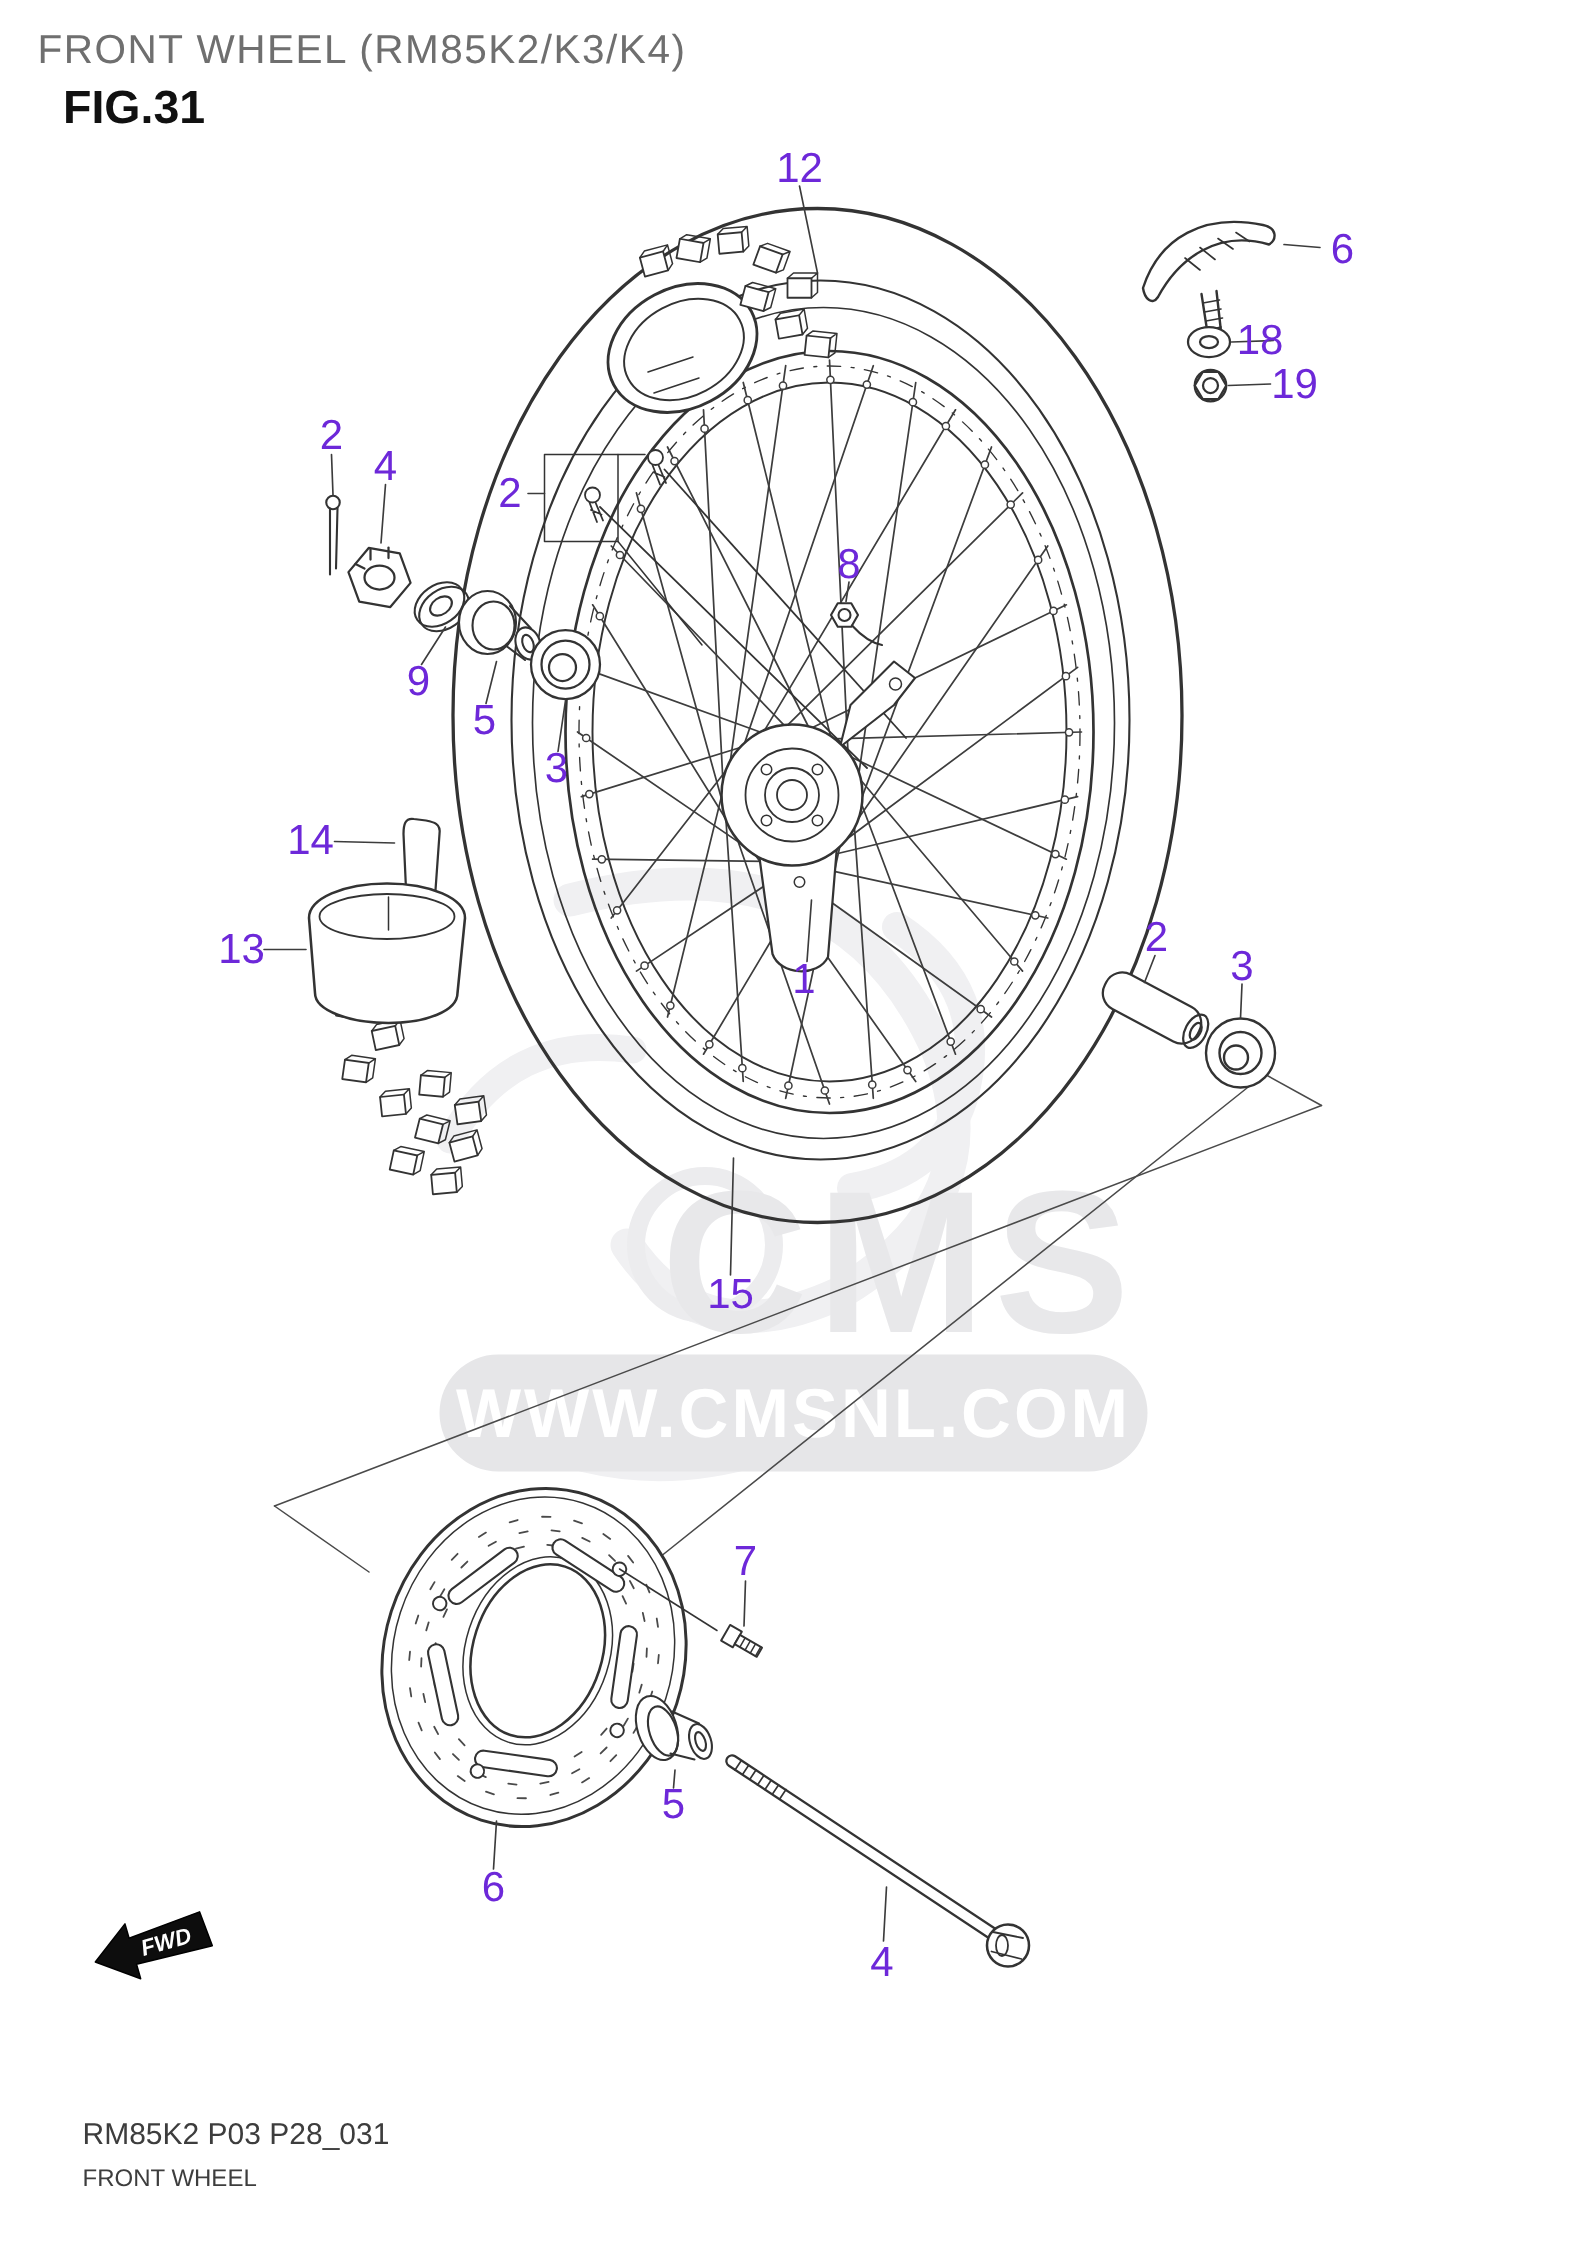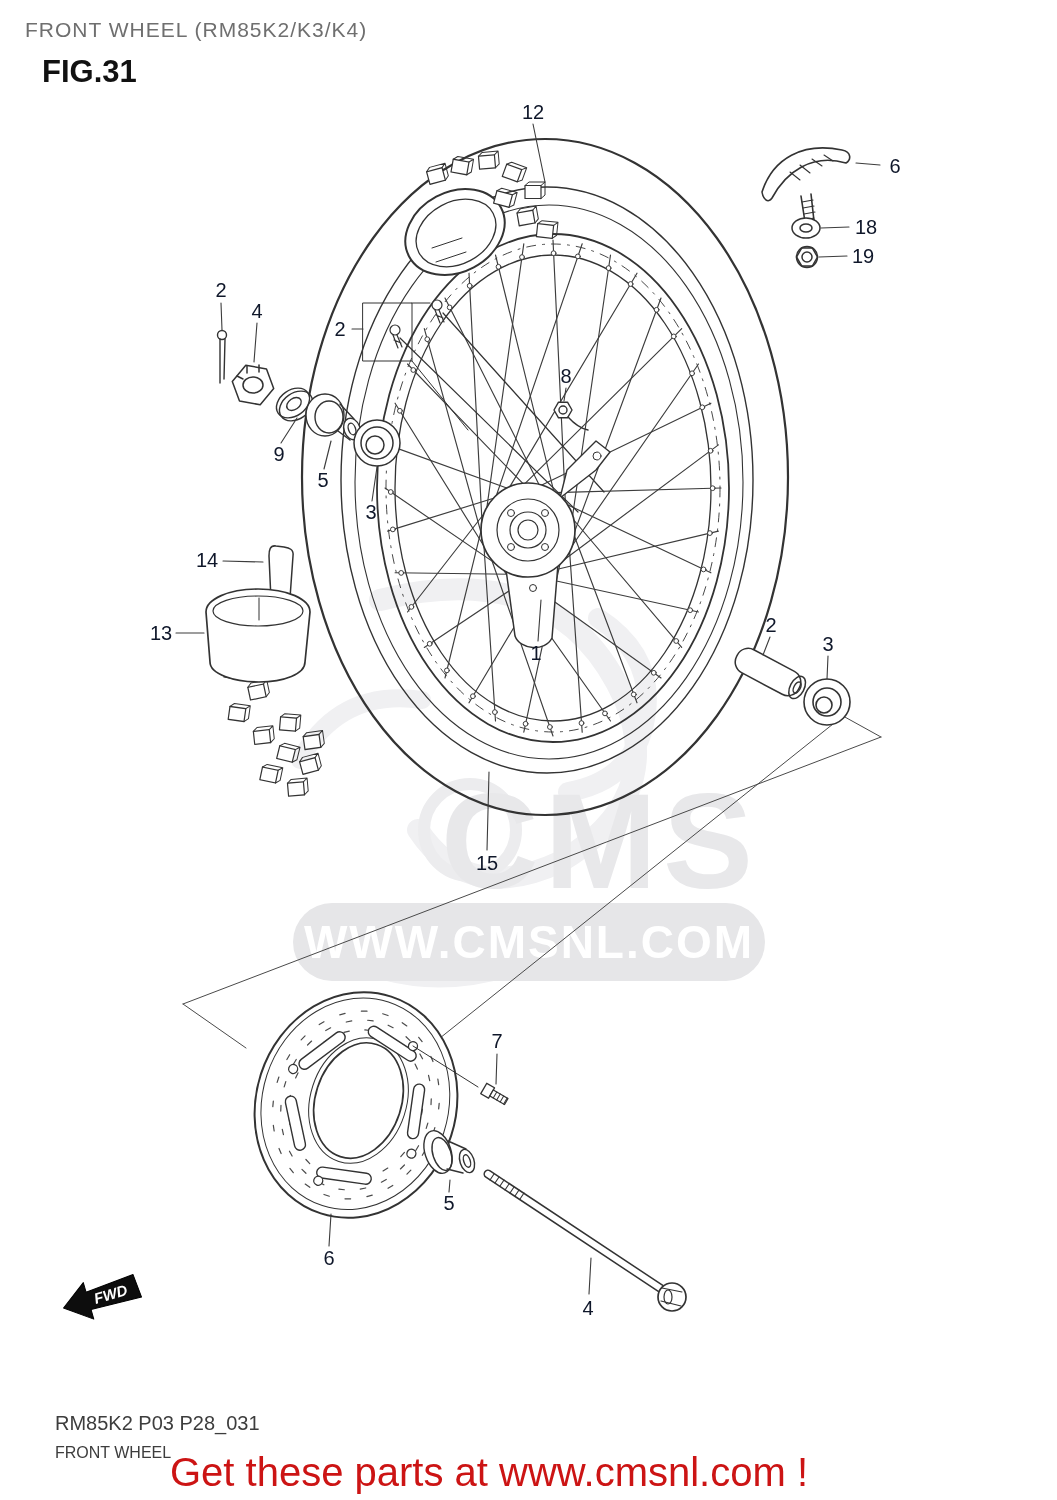--- a/index.html
+++ b/index.html
@@ -1,23 +1,23 @@
 <!DOCTYPE html>
 <html><head>
 <meta charset="utf-8">
 <style>
   html,body{margin:0;padding:0;background:#ffffff;}
   body{width:1057px;height:1500px;position:relative;overflow:hidden;
        font-family:"Liberation Sans", sans-serif;}
   #stage{position:absolute;left:0;top:0;width:1057px;height:1500px;}
   svg{position:absolute;left:0;top:0;}
-  .hdr-title{position:absolute;left:25px;top:18px;font-size:21px;color:#6f6f6f;
+  .hdr-title{position:absolute;left:25px;top:18px;font-size:27px;color:#6f6f6f;
              letter-spacing:1px;white-space:nowrap;}
   .hdr-fig{position:absolute;left:42px;top:54px;font-size:31px;font-weight:bold;color:#111;text-align:right;}
-  .lbl{position:absolute;transform:translate(-50%,-50%);font-size:20px;color:#0f172a;
+  .lbl{position:absolute;transform:translate(-50%,-50%);font-size:28px;color:#6d28d9;
        white-space:nowrap;}
   .ftr-code{position:absolute;left:55px;top:1412px;font-size:20px;color:#3d3d3d;}
   .ftr-name{position:absolute;left:55px;top:1444px;font-size:16px;color:#3d3d3d;}
   .promo{position:absolute;left:170px;top:1450px;font-size:40px;white-space:nowrap;}
 </style>
 </head>
 <body>
 
 <div id="stage">
 
@@ -459,21 +459,21 @@
     <polygon points="-40,0 -14,-19 -14,-9 36,-13 38,11 -14,9 -14,19" fill="#0d0d0d" stroke="#000"></polygon>
     <text x="-8" y="5" font-size="15" font-weight="bold" font-style="italic" fill="#ffffff">FWD</text>
   </g>
 </svg>
 
 <div class="hdr-title">FRONT WHEEL (RM85K2/K3/K4)</div>
 <div class="hdr-fig">FIG.31</div>
 
 <div class="lbl" style="left:533px;top:112px">12</div>
 <div class="lbl" style="left:895px;top:166px">6</div>
-<div class="lbl" style="left:866px;top:227px">18</div>
+<div class="lbl" style="left:840px;top:227px">18</div>
 <div class="lbl" style="left:863px;top:256px">19</div>
 <div class="lbl" style="left:221px;top:290px">2</div>
 <div class="lbl" style="left:257px;top:311px">4</div>
 <div class="lbl" style="left:340px;top:329px">2</div>
 <div class="lbl" style="left:566px;top:376px">8</div>
 <div class="lbl" style="left:279px;top:454px">9</div>
 <div class="lbl" style="left:323px;top:480px">5</div>
 <div class="lbl" style="left:371px;top:512px">3</div>
 <div class="lbl" style="left:207px;top:560px">14</div>
 <div class="lbl" style="left:161px;top:633px">13</div>
@@ -481,15 +481,14 @@
 <div class="lbl" style="left:771px;top:625px">2</div>
 <div class="lbl" style="left:828px;top:644px">3</div>
 <div class="lbl" style="left:487px;top:863px">15</div>
 <div class="lbl" style="left:497px;top:1041px">7</div>
 <div class="lbl" style="left:329px;top:1258px">6</div>
 <div class="lbl" style="left:449px;top:1203px">5</div>
 <div class="lbl" style="left:588px;top:1308px">4</div>
 
 <div class="ftr-code">RM85K2 P03 P28_031</div>
 <div class="ftr-name">FRONT WHEEL</div>
-<div class="promo" style="color: rgb(204, 20, 20);">Get these parts at www.cmsnl.com !</div>
 
 </div>
 
 </body></html>

